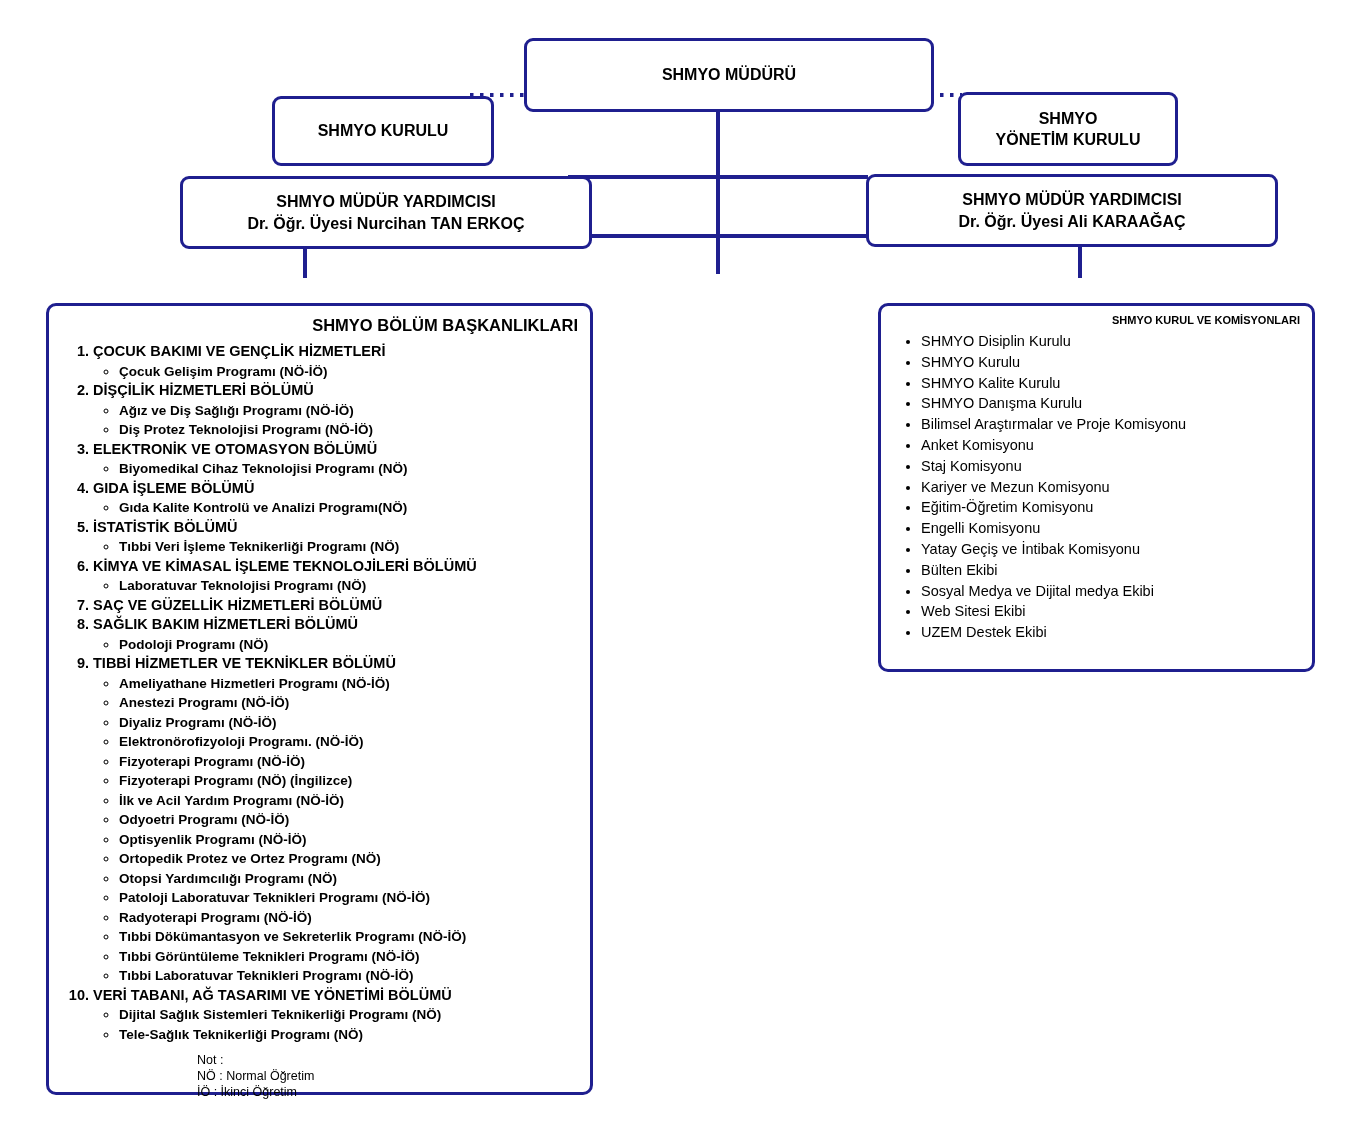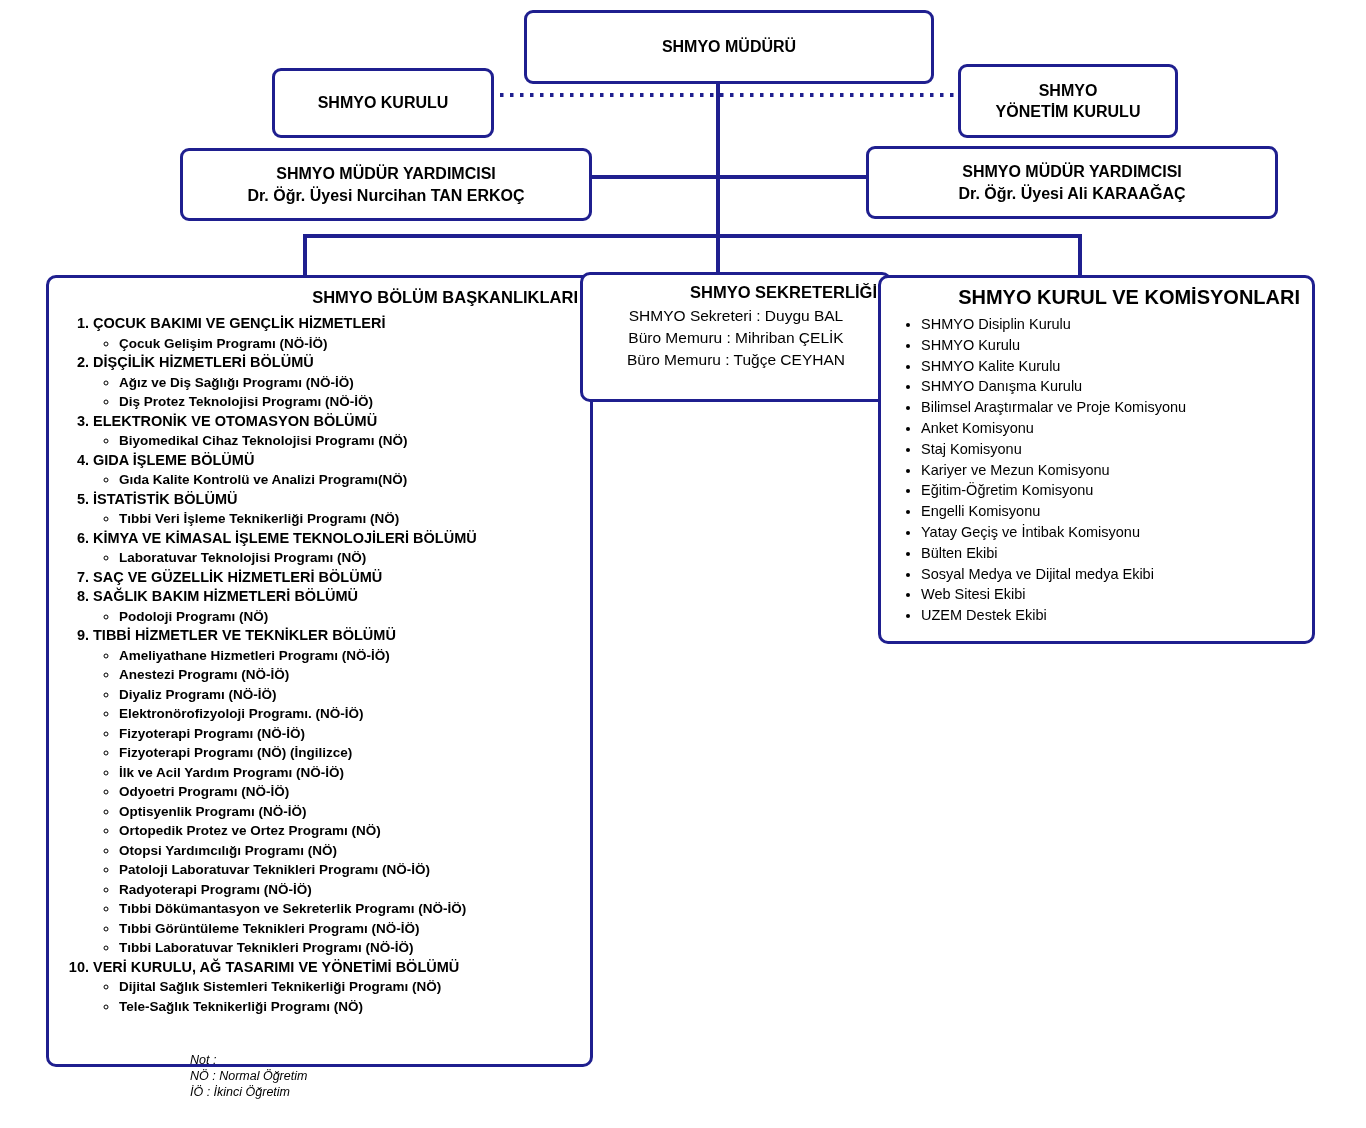--- a/index.html
+++ b/index.html
@@ -14,20 +14,21 @@
     font-family: "Liberation Sans", "DejaVu Sans", sans-serif;
     overflow: hidden;
   }
   .connectors { position: absolute; left: 0; top: 0; z-index: 1; pointer-events: none; }
 
   .box, .panel {
     position: absolute;
     background: #ffffff;
     border: 3px solid var(--accent);
     z-index: 2;
+    margin-top: 28px;
   }
   .box {
     border-radius: 9px;
     display: flex;
     flex-direction: column;
     align-items: center;
     justify-content: center;
     text-align: center;
     padding: 4px 8px;
   }
@@ -48,30 +49,29 @@
   .dept-list > li::marker { font-weight: 700; font-size: 14.5px; }
   .dept-name { font-weight: 700; font-size: 14.5px; line-height: 19.5px; }
   .program-list { margin: 0; padding: 0 0 0 26px; list-style: circle; }
   .program-list li { font-size: 13.5px; font-weight: 700; line-height: 19.5px; }
 
   .secretariat-panel { left: 580px; top: 272px; width: 282px; height: 108px; }
   .secretariat-panel .panel-title { font-size: 16.5px; margin-bottom: 3px; }
   .secretariat-line { font-size: 15.5px; line-height: 22px; text-align: center; white-space: nowrap; }
 
   .committees-panel { left: 878px; top: 275px; width: 407px; height: 347px; }
-  .committees-panel .panel-title { font-size: 20px; margin-bottom: 5px; }
+  .committees-panel .panel-title { font-size: 11px; margin-bottom: 5px; }
   .committee-list { margin: 0; padding: 0 0 0 28px; list-style: disc; }
   .committee-list li { font-size: 14.5px; line-height: 20.8px; }
 
   .note {
     position: absolute;
-    left: 190px;
+    left: 197px;
     top: 1052px;
     z-index: 2;
-    font-style: italic;
     font-size: 12.5px;
     line-height: 16px;
   }
 </style>
 </head>
 <body>
 
 <div class="canvas">
 
   <svg class="connectors" width="1366" height="1128" viewBox="0 0 1366 1128" xmlns="http://www.w3.org/2000/svg">
@@ -174,35 +174,29 @@
             <li>Ortopedik Protez ve Ortez Programı (NÖ)</li>
             <li>Otopsi Yardımcılığı Programı (NÖ)</li>
             <li>Patoloji Laboratuvar Teknikleri Programı (NÖ-İÖ)</li>
             <li>Radyoterapi Programı (NÖ-İÖ)</li>
             <li>Tıbbi Dökümantasyon ve Sekreterlik Programı (NÖ-İÖ)</li>
             <li>Tıbbi Görüntüleme Teknikleri Programı (NÖ-İÖ)</li>
             <li>Tıbbi Laboratuvar Teknikleri Programı (NÖ-İÖ)</li>
           </ul>
         </li>
         <li>
-          <div class="dept-name">VERİ KURULU, AĞ TASARIMI VE YÖNETİMİ BÖLÜMÜ</div>
+          <div class="dept-name">VERİ TABANI, AĞ TASARIMI VE YÖNETİMİ BÖLÜMÜ</div>
           <ul class="program-list">
             <li>Dijital Sağlık Sistemleri Teknikerliği Programı (NÖ)</li>
             <li>Tele-Sağlık Teknikerliği Programı (NÖ)</li>
           </ul>
         </li>
       </ol>
   </div>
 
-  <div class="panel secretariat-panel">
-    <div class="panel-title">SHMYO SEKRETERLİĞİ</div>
-    <div class="secretariat-line">SHMYO Sekreteri : Duygu BAL</div>
-    <div class="secretariat-line">Büro Memuru : Mihriban ÇELİK</div>
-    <div class="secretariat-line">Büro Memuru : Tuğçe CEYHAN</div>
-  </div>
 
   <div class="panel committees-panel">
     <div class="panel-title">SHMYO KURUL VE KOMİSYONLARI</div>
     <ul class="committee-list">
         <li>SHMYO Disiplin Kurulu</li>
         <li>SHMYO Kurulu</li>
         <li>SHMYO Kalite Kurulu</li>
         <li>SHMYO Danışma Kurulu</li>
         <li>Bilimsel Araştırmalar ve Proje Komisyonu</li>
         <li>Anket Komisyonu</li>

